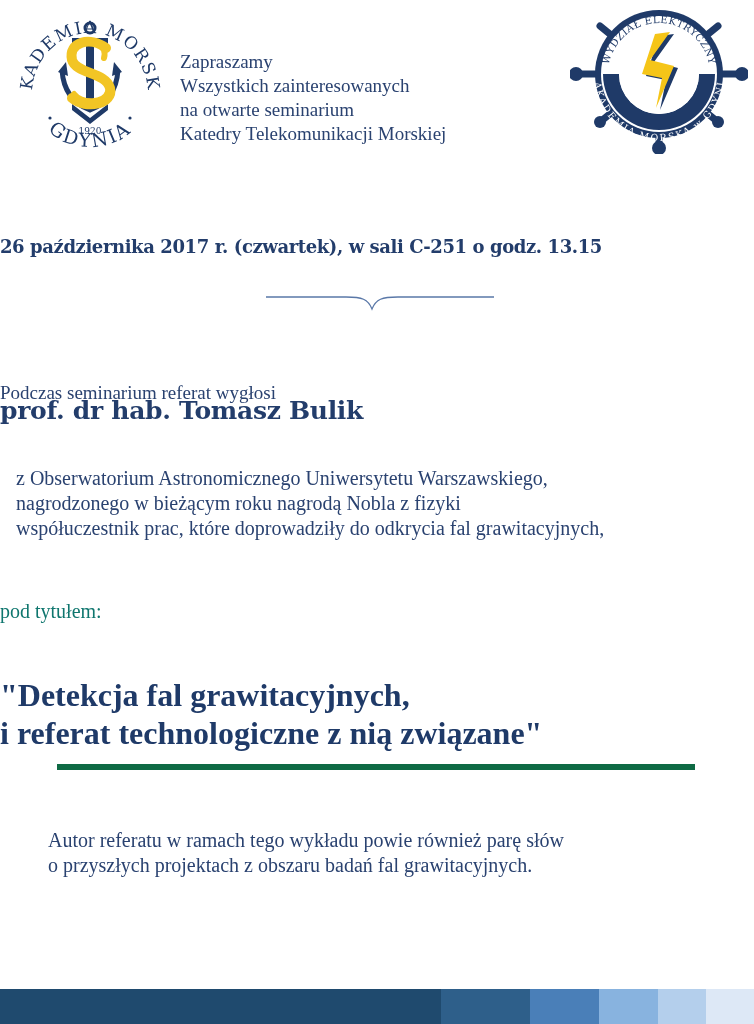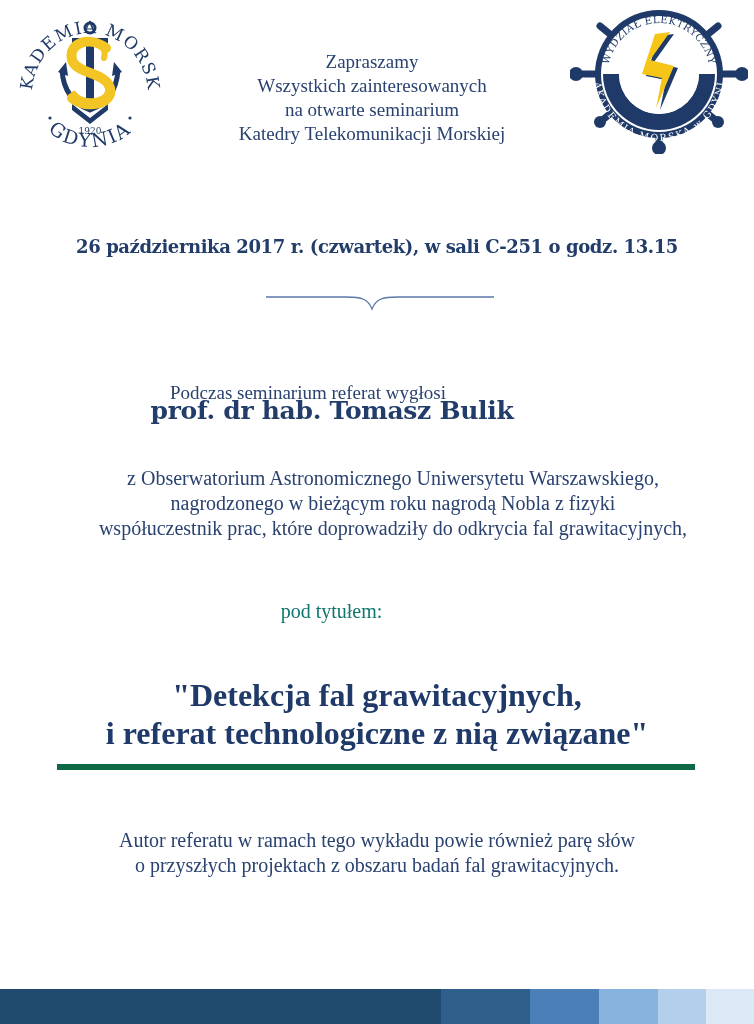--- a/index.html
+++ b/index.html
@@ -3,21 +3,21 @@
 <meta charset="utf-8">
 <style>
   html, body { margin: 0; padding: 0; }
   body {
     width: 754px; height: 1024px; position: relative; overflow: hidden;
     background: #ffffff;
     font-family: "DejaVu Serif", "Liberation Serif", serif;
     color: #233d6b;
   }
   .abs { position: absolute; }
-  .center { text-align: center; }
+  .center { }
   .logo-left { left: 10px; top: 0px; width: 160px; height: 170px; }
   .logo-right { left: 570px; top: 4px; width: 178px; height: 150px; }
   .intro {
     left: 180px; width: 384px; top: 50px;
     font-family: "Liberation Serif", serif;
     font-size: 19px; line-height: 24px; color: #2a4270;
   }
   .date-line {
     left: 0; width: 754px; top: 236px;
     font-family: "DejaVu Serif", serif; font-weight: bold;
@@ -50,21 +50,21 @@
     font-family: "Liberation Serif", serif; font-weight: bold;
     font-size: 32px; line-height: 38px; color: #1f3a68;
   }
   .title span { display: block; }
   .green-rule { left: 57px; top: 764px; width: 638px; height: 6px; background: #0e6a44; }
   .outro {
     left: 0; width: 754px; top: 828px;
     font-family: "Liberation Serif", serif;
     font-size: 20px; line-height: 25px; color: #2a4270;
   }
-  .outro span { display: block; }
+  .outro span { display: block; margin-left: 48px; }
   .footer-bar { left: 0; top: 989px; width: 754px; height: 35px; display: flex; }
   .footer-bar div { height: 100%; }
 </style>
 </head>
 <body>
 
 <div class="abs logo-left">
   <svg width="160" height="170" viewBox="0 0 160 170">
     <defs>
       <path id="arcTopL" d="M 22 95 A 58 62 0 0 1 138 95"></path>

